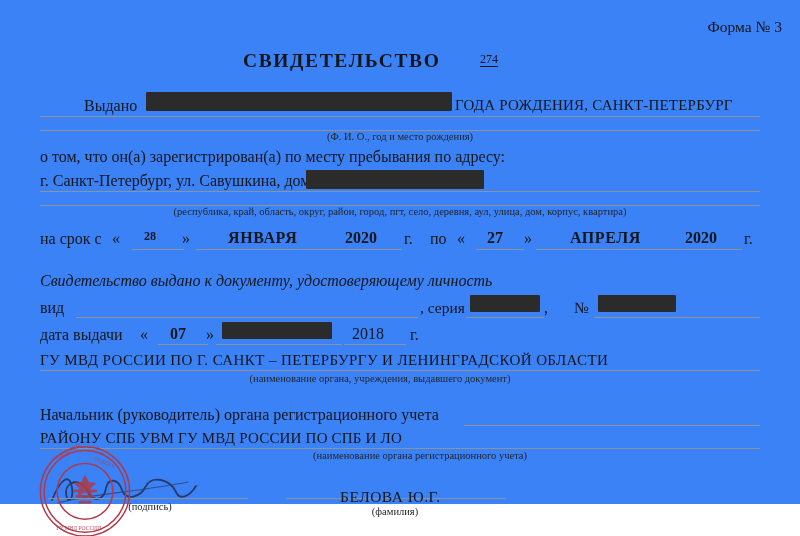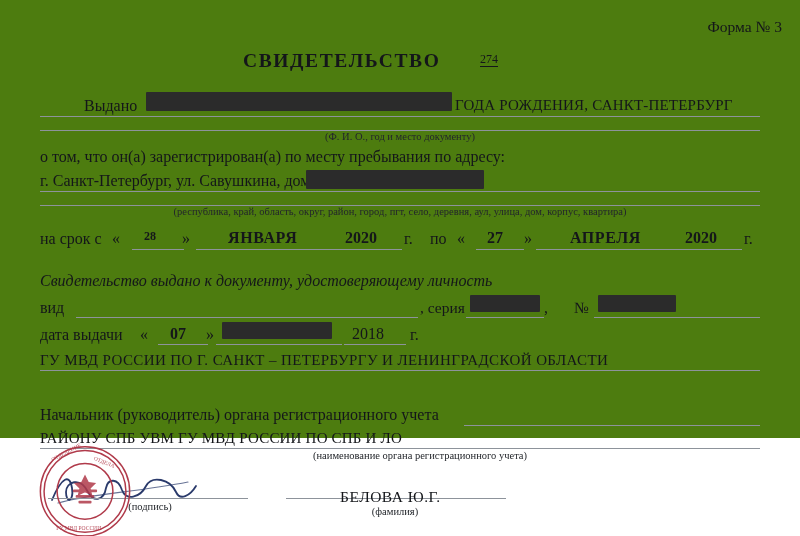--- a/index.html
+++ b/index.html
@@ -11,22 +11,22 @@
     width: 800px;
     height: 536px;
     overflow: hidden;
     font-family: "Liberation Serif", serif;
     color: #14161a;
     position: relative;
   }
   .page {
     position: relative;
     width: 800px;
-    height: 438px;
-    background: #4d7c0f;
+    height: 504px;
+    background: #3b82f6;
   }
   .line {
     position: absolute;
     border-bottom: 1px solid #8d939b;
     height: 0;
   }
   .redact {
     position: absolute;
     background: #2b2b2b;
     border-radius: 1px;
@@ -145,21 +145,21 @@
 
   <div class="txt" id="form-no">Форма № 3</div>
 
   <div class="txt" id="doc-title">СВИДЕТЕЛЬСТВО</div>
   <div class="txt" id="doc-number">274</div>
 
   <div class="txt" id="issued-label">Выдано</div>
   <div class="txt" id="issued-tail">ГОДА РОЖДЕНИЯ, САНКТ-ПЕТЕРБУРГ</div>
   <div class="line" style="left:40px; top:116px; width:720px;"></div>
   <div class="line" style="left:40px; top:130px; width:720px;"></div>
-  <div class="caption" id="cap-fio">(Ф. И. О., год и место документу)</div>
+  <div class="caption" id="cap-fio">(Ф. И. О., год и место рождения)</div>
 
   <div class="txt" id="about-line">о том, что он(а) зарегистрирован(а) по месту пребывания по адресу:</div>
   <div class="txt" id="addr-line">г. Санкт-Петербург, ул. Савушкина, дом</div>
   <div class="line" style="left:40px; top:191px; width:720px;"></div>
   <div class="line" style="left:40px; top:205px; width:720px;"></div>
   <div class="caption" id="cap-address">(республика, край, область, округ, район, город, пгт, село, деревня, аул, улица, дом, корпус, квартира)</div>
 
   <div class="txt" id="term-from">на срок с</div>
   <div class="txt" id="term-q1">«</div>
   <div class="txt" id="term-day1">28</div>
@@ -196,20 +196,21 @@
   <div class="txt" id="date-day">07</div>
   <div class="txt" id="date-q2">»</div>
   <div class="txt" id="date-year">2018</div>
   <div class="txt" id="date-g">г.</div>
   <div class="line" style="left:158px; top:344px; width:50px;"></div>
   <div class="line" style="left:216px; top:344px; width:126px;"></div>
   <div class="line" style="left:344px; top:344px; width:62px;"></div>
 
   <div class="txt" id="organ-line">ГУ  МВД  РОССИИ  ПО  Г. САНКТ – ПЕТЕРБУРГУ  И  ЛЕНИНГРАДСКОЙ ОБЛАСТИ</div>
   <div class="line" style="left:40px; top:370px; width:720px;"></div>
+  <div class="caption" id="cap-organ">(наименование органа, учреждения, выдавшего документ)</div>
 
   <div class="txt" id="chief-lbl">Начальник (руководитель) органа регистрационного учета</div>
   <div class="txt" id="chief-val2">РАЙОНУ СПБ УВМ  ГУ  МВД  РОССИИ  ПО СПБ  И  ЛО</div>
   <div class="line" style="left:464px; top:425px; width:296px;"></div>
   <div class="line" style="left:40px;  top:448px; width:720px;"></div>
   <div class="caption" id="cap-organ2">(наименование органа регистрационного учета)</div>
 
   <svg id="signature" viewBox="0 0 150 36" fill="none" xmlns="http://www.w3.org/2000/svg">
     <path d="M4 30 C14 6, 22 4, 24 18 C26 32, 18 34, 18 22 C18 12, 32 6, 40 22 C46 33, 56 30, 58 18 C60 8, 70 8, 74 20 C78 31, 92 28, 98 16 C104 5, 122 9, 128 22 C132 31, 142 26, 148 16" stroke="#2a3a6b" stroke-width="1.8" stroke-linecap="round"></path>
     <path d="M10 33 C40 24, 90 22, 140 12" stroke="#2a3a6b" stroke-width="1.2" stroke-linecap="round" opacity=".7"></path>

